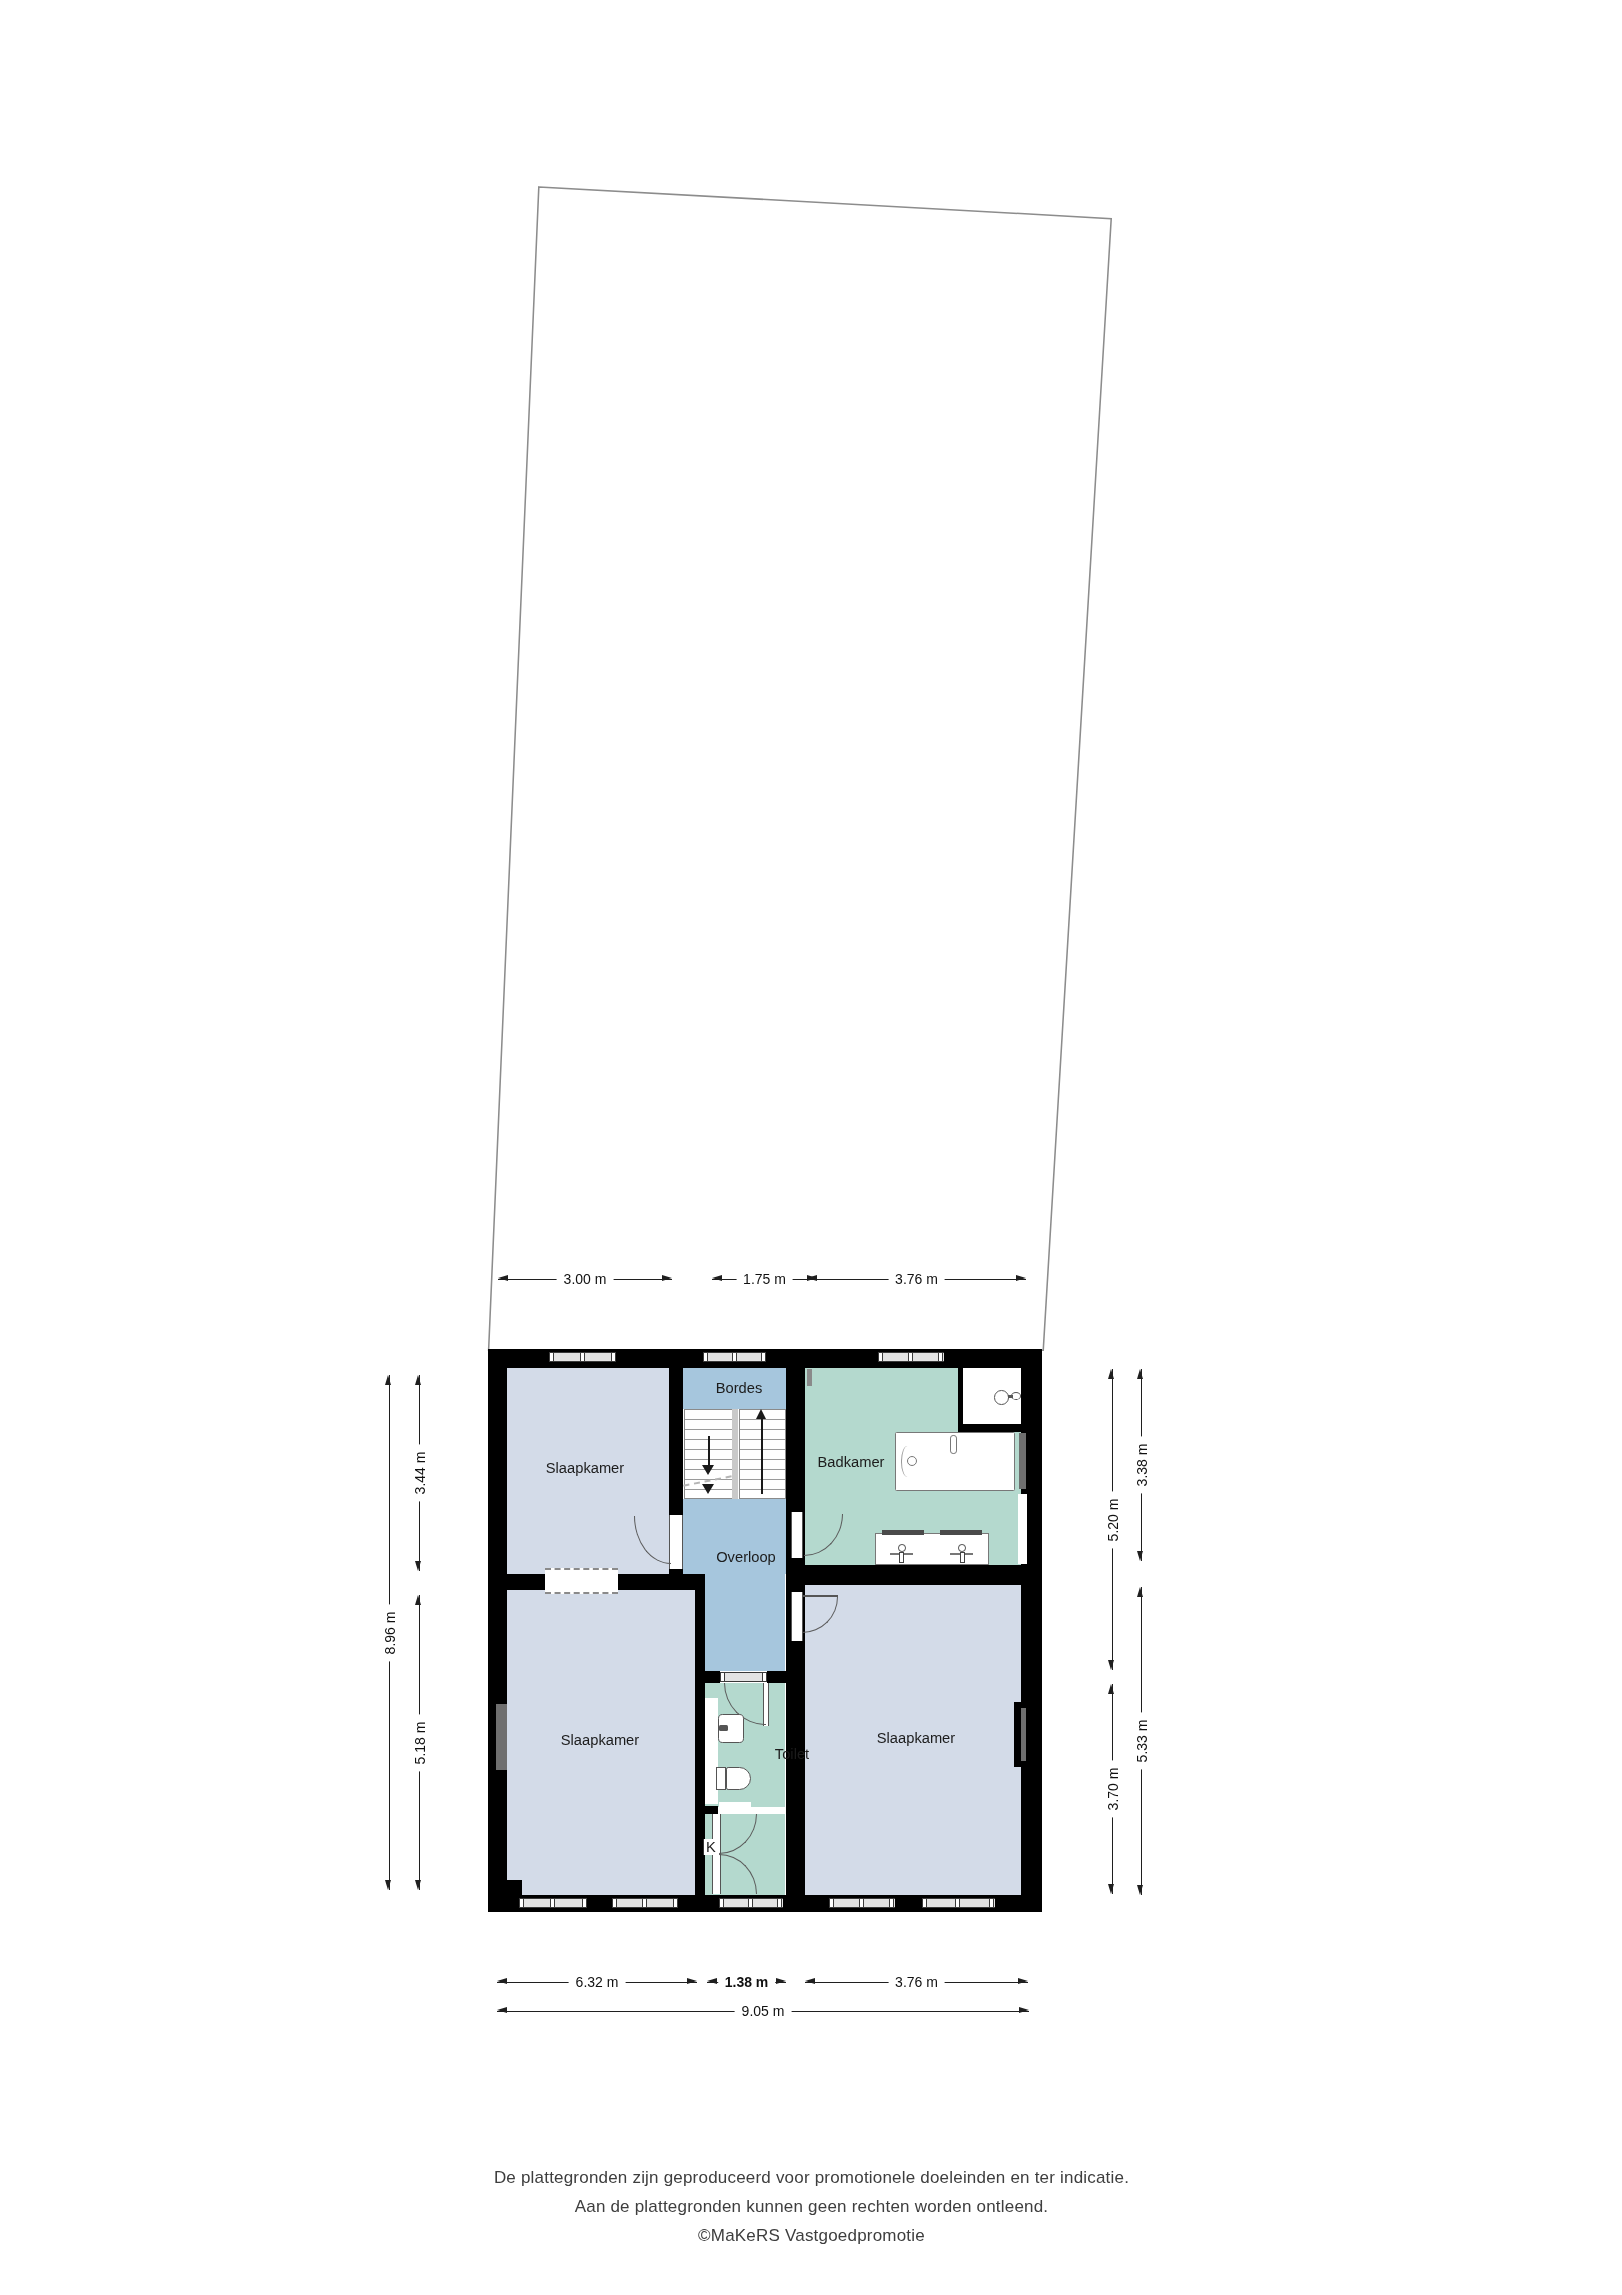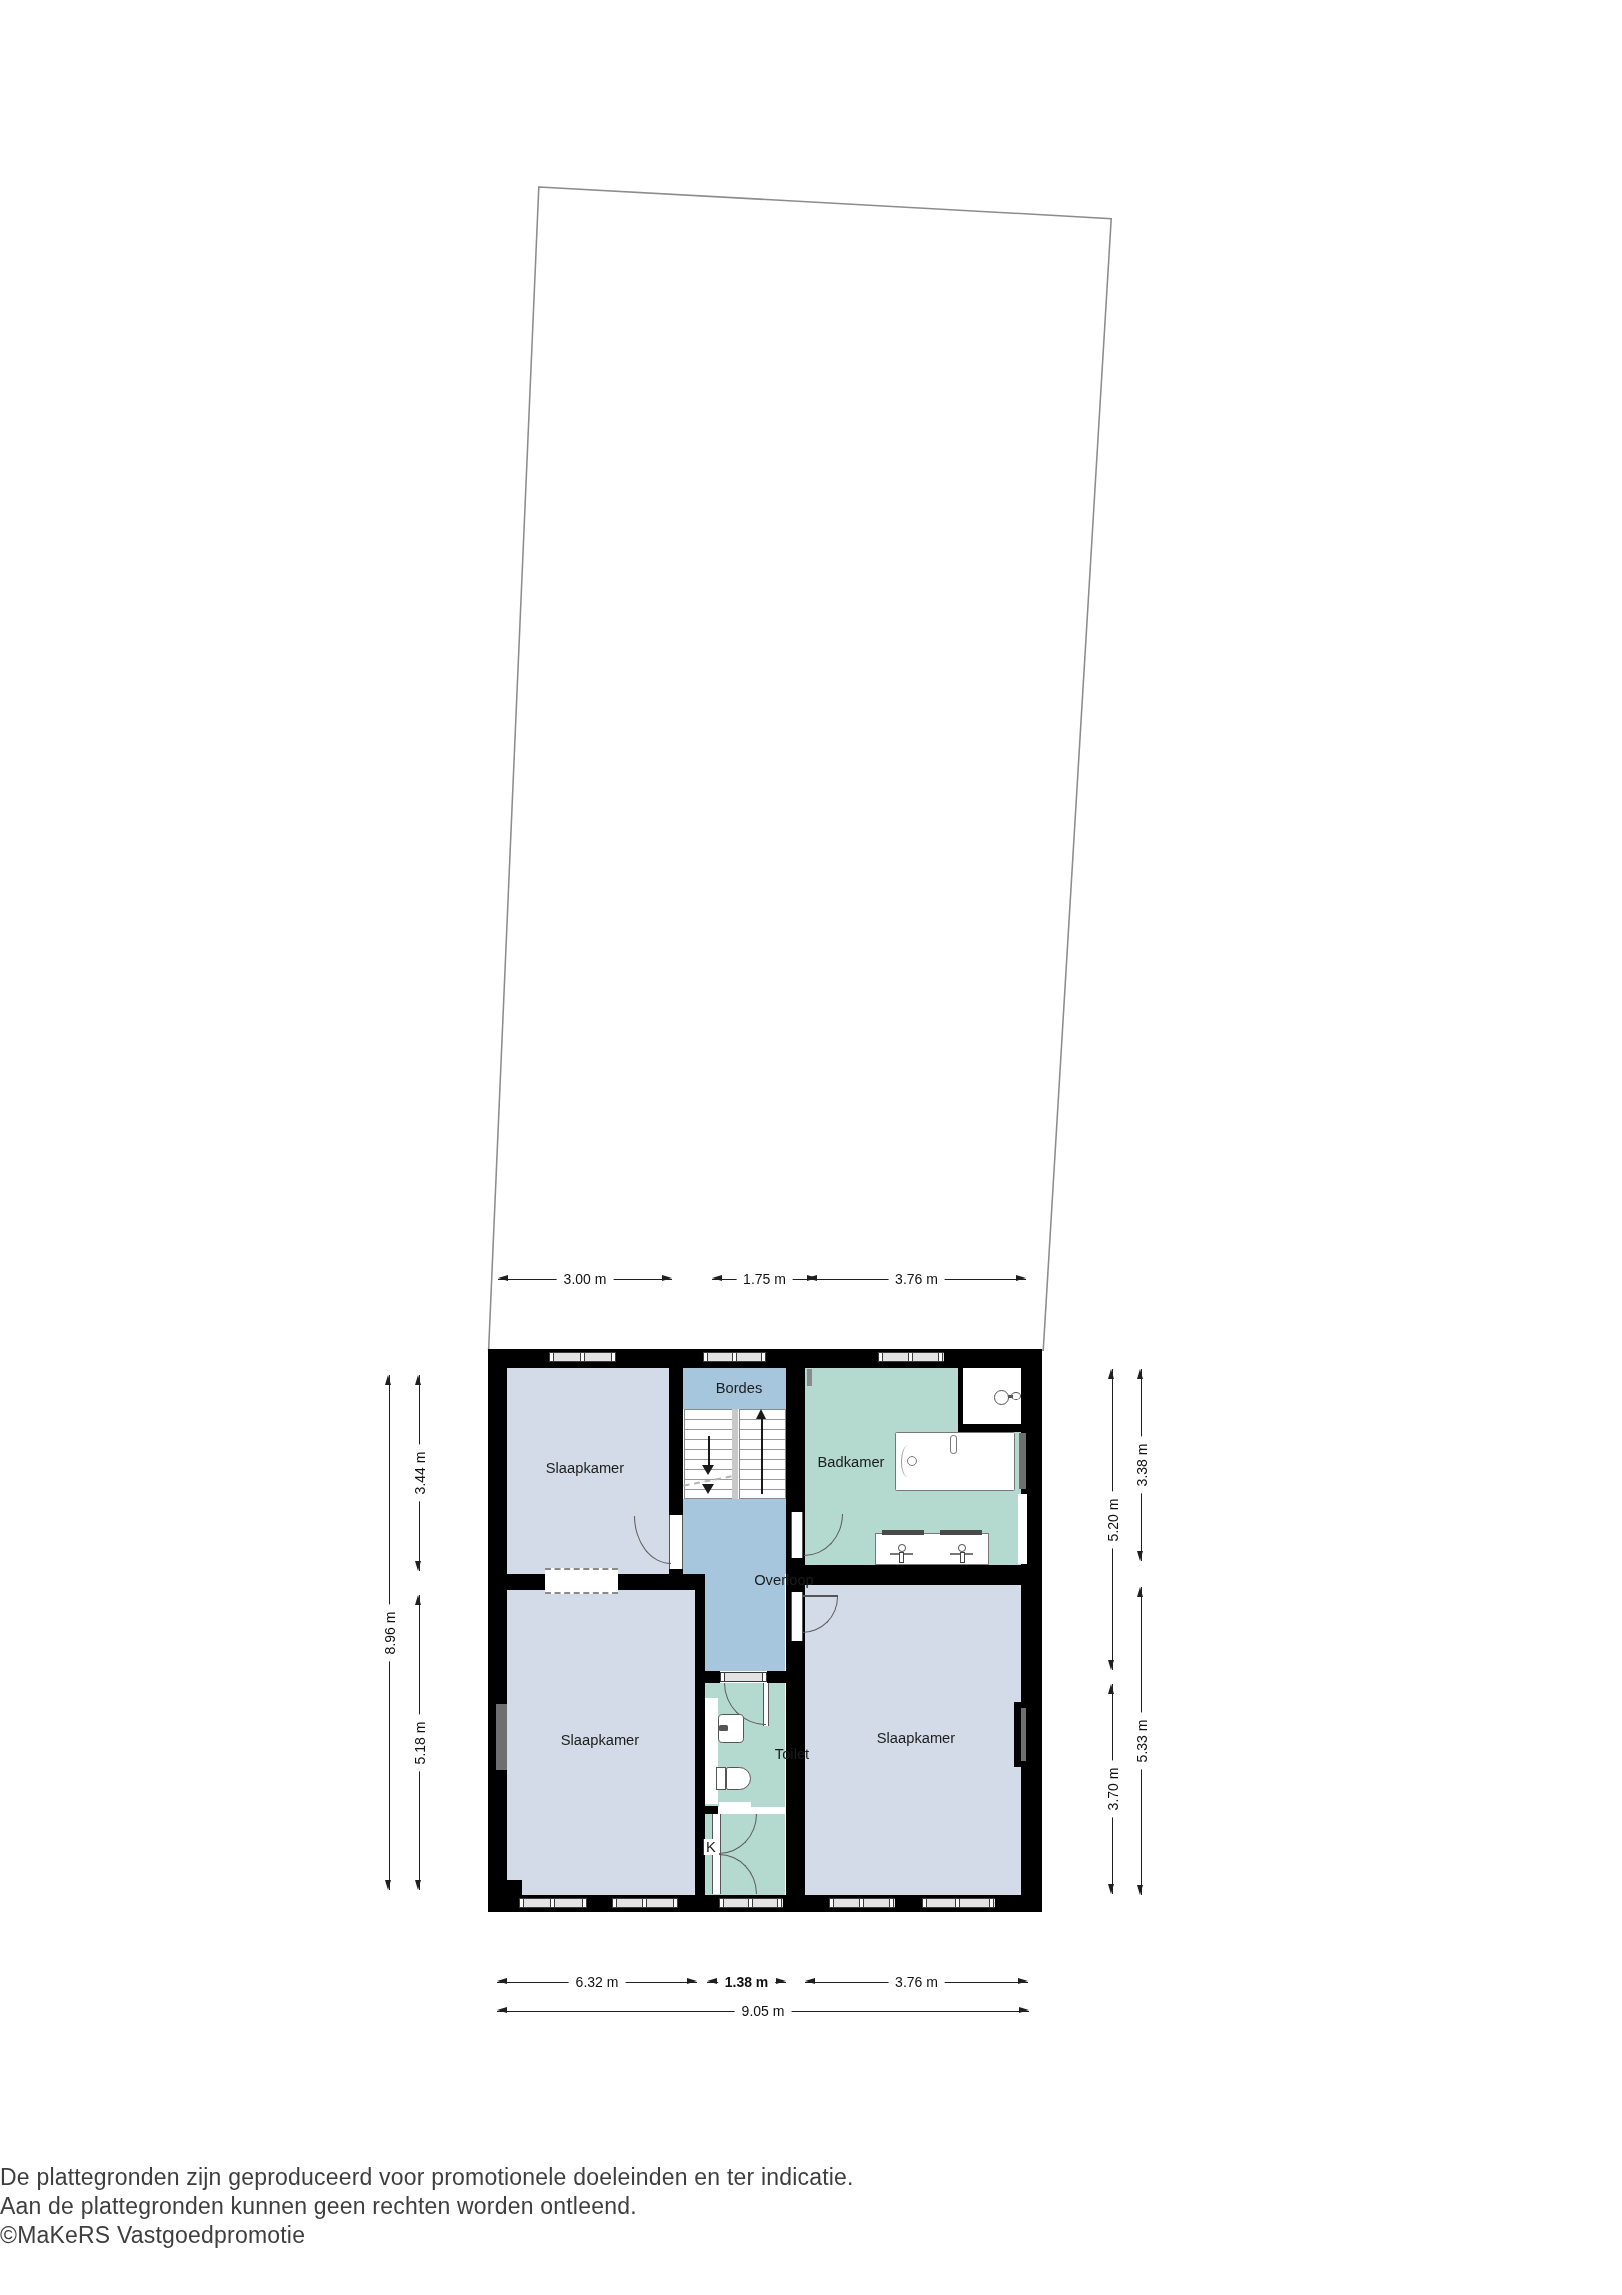--- a/index.html
+++ b/index.html
@@ -57,21 +57,21 @@
     border-left:3.9px solid transparent;border-right:3.9px solid transparent;border-bottom:10px solid #1f1f1f;}
   .dimv::after{content:"";position:absolute;bottom:0;left:-4.6px;width:0;height:0;
     border-left:3.9px solid transparent;border-right:3.9px solid transparent;border-top:10px solid #1f1f1f;}
   .dimtext{position:absolute;left:50%;top:-0.8px;transform:translate(-50%,-50%);background:#ffffff;
     padding:0 7px;font-size:14px;color:#111;white-space:nowrap;}
   .dimtext-v{position:absolute;left:0;top:50%;transform:translate(-50%,-50%) rotate(-90deg);background:#ffffff;
     padding:0 7px;font-size:14px;color:#111;white-space:nowrap;}
   
   .title{left:0;top:2092px;width:100%;text-align:center;font-size:61px;font-weight:bold;
     letter-spacing:-1.5px;color:#000;}
-  .footer{left:0;top:2163px;width:100%;font-size:23px;line-height:29px;
+  .footer{left:0;top:2163px;width:100%;text-align:center;font-size:17px;line-height:29px;
     color:#3e3e3e;letter-spacing:0.2px;}
 </style>
 </head>
 <body>
 
 <div id="canvas">
 
   <svg class="abs lot-svg" width="1623" height="2295" viewBox="0 0 2100 2971">
     <polygon points="697,242 1438,283 1350,1748 632,1748" fill="#ffffff" stroke="#8c8c8c" stroke-width="2"></polygon>
   </svg>
@@ -197,21 +197,21 @@
   <div class="abs fx whitefill" style="left:705px;top:1698px;width:13px;height:106px;"></div>
   <div class="abs fx outline" style="left:718px;top:1714px;width:26px;height:29px;border-radius:4.6px;border-color:#555;"></div>
   <div class="abs fx" style="left:719px;top:1725px;width:9.3px;height:6.2px;background:#555;border-radius:1.5px;"></div>
   <div class="abs fx outline" style="left:716px;top:1767px;width:10px;height:23px;border-color:#555;"></div>
   <div class="abs fx outline" style="left:726px;top:1767px;width:25px;height:23px;border-color:#555;border-radius:2.3px 12.4px 12.4px 2.3px;"></div>
   <div class="abs fx whitefill" style="left:719px;top:1802px;width:32px;height:7px;"></div>
 
   <div class="abs lbl rlabel" style="left:585px;top:1468px;">Slaapkamer</div>
   <div class="abs lbl rlabel" style="left:739px;top:1388px;">Bordes</div>
   <div class="abs lbl rlabel" style="left:851px;top:1462px;">Badkamer</div>
-  <div class="abs lbl rlabel" style="left:784px;top:1557px;margin-top:23px;">Overloop</div>
+  <div class="abs lbl rlabel" style="left:746px;top:1557px;">Overloop</div>
   <div class="abs lbl rlabel" style="left:600px;top:1740px;">Slaapkamer</div>
   <div class="abs lbl rlabel" style="left:792px;top:1754px;">Toilet</div>
   <div class="abs lbl rlabel" style="left:916px;top:1738px;">Slaapkamer</div>
   <div class="abs lbl rlabel bg" style="left:711px;top:1847px;">K</div>
 
   <div class="abs dim dimh" style="left:498px;top:1279px;width:174px;">
     <span class="dimtext">3.00 m</span>
     </div>
   <div class="abs dim dimh" style="left:712px;top:1279px;width:105px;">
     <span class="dimtext">1.75 m</span>

